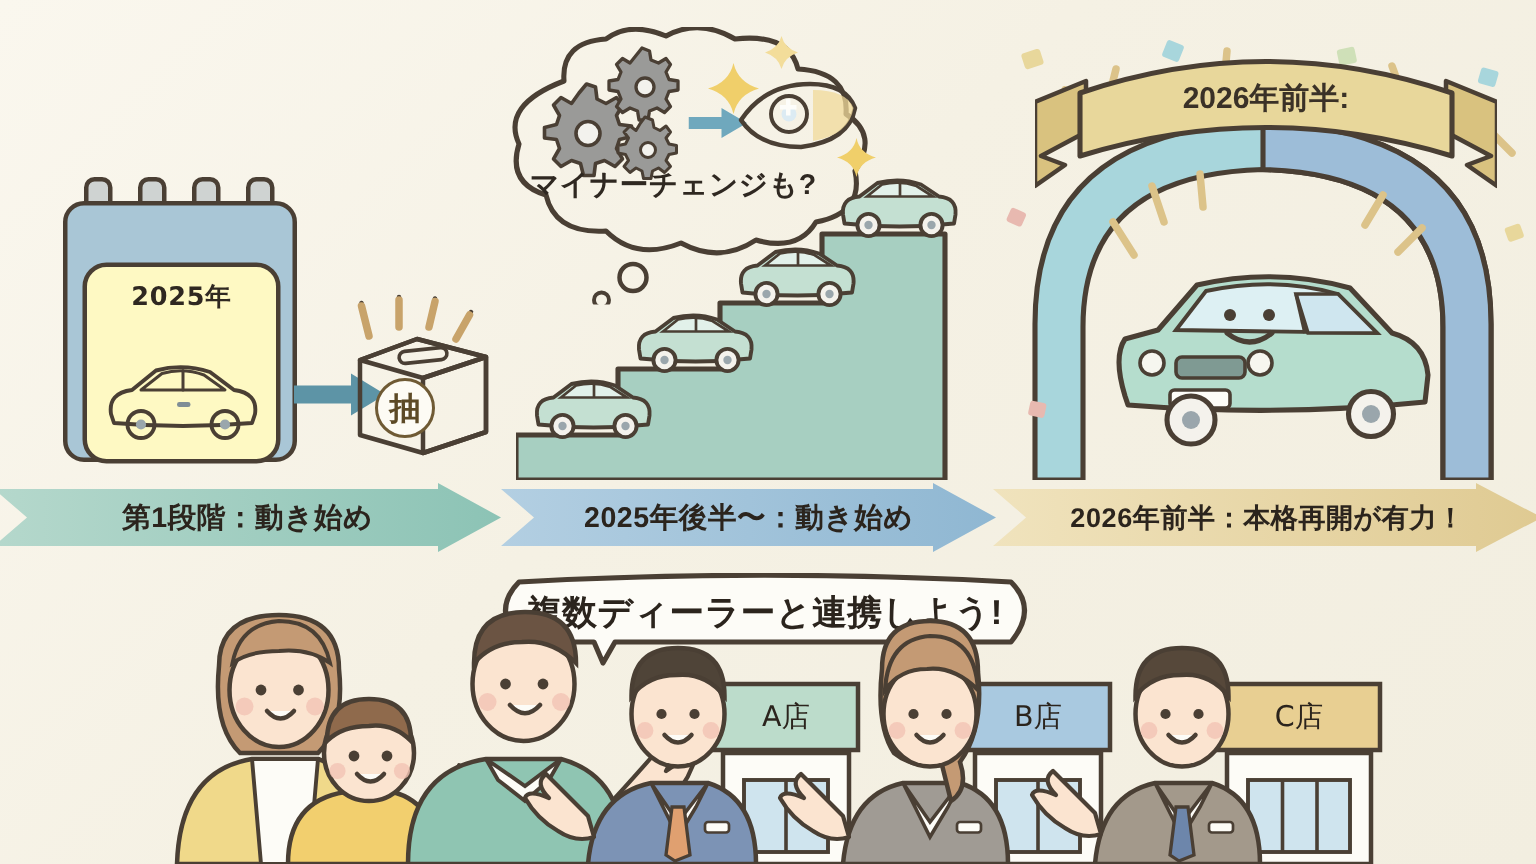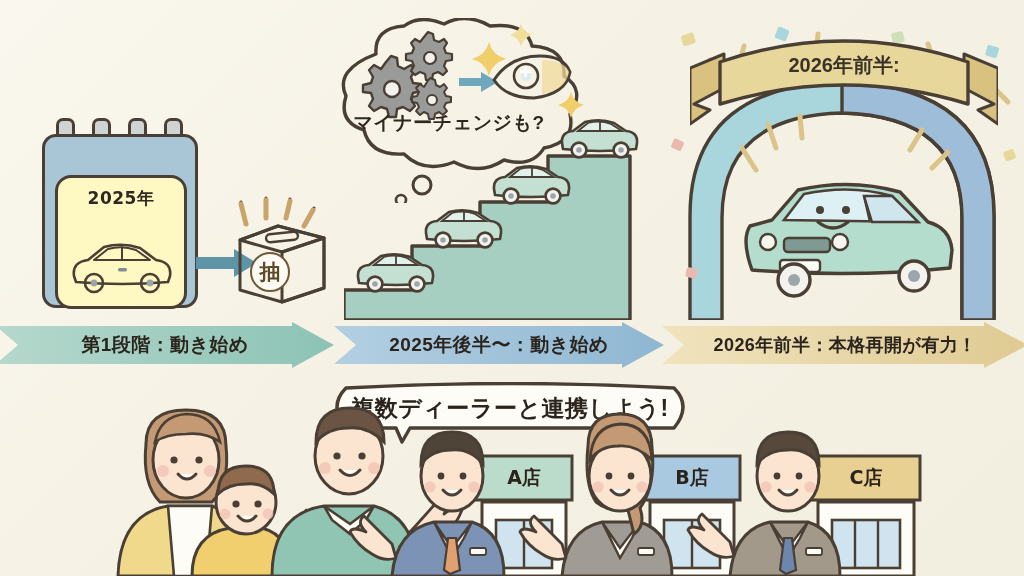--- a/index.html
+++ b/index.html
@@ -68,21 +68,21 @@
   
   #speech{left:324px;top:382px;width:372px;height:62px;}
   .speech-txt{position:absolute;left:0;top:0;width:372px;height:52px;display:flex;
     align-items:center;justify-content:center;font-size:23px;font-weight:bold;color:#2b241d;
     letter-spacing:.5px;}
 
   
   #people{left:0;top:398px;width:1024px;height:178px;}
 
   .shopsign{position:absolute;display:flex;align-items:center;justify-content:center;
-    font-size:19px;font-weight:bold;color:#2b241d;text-align:center;}
+    font-size:19px;font-weight:normal;color:#2b241d;text-align:center;}
 </style>
 </head>
 <body>
 
 <div id="stage">
 
   <div class="abs" id="calendar">
     <div class="cal-ring" style="left:26px"></div>
     <div class="cal-ring" style="left:62px"></div>
     <div class="cal-ring" style="left:98px"></div>

